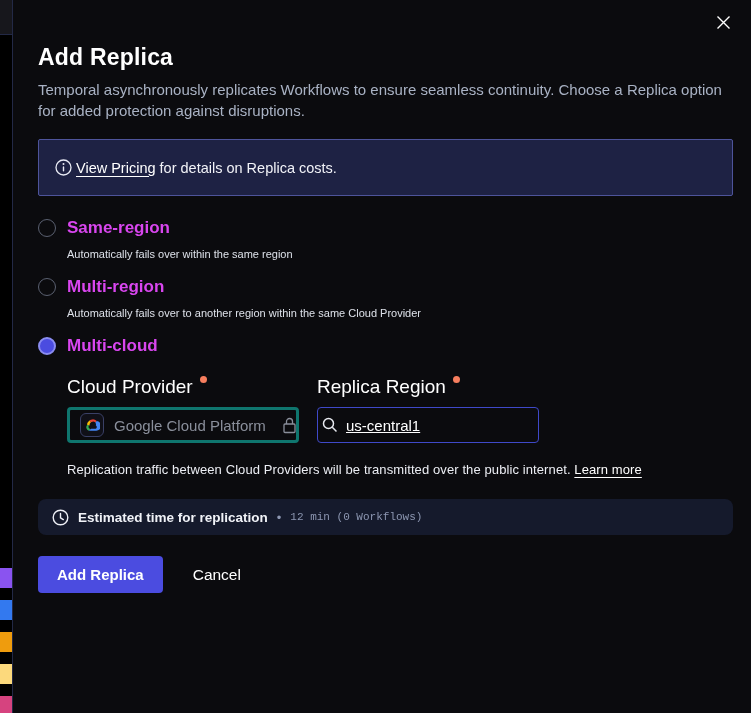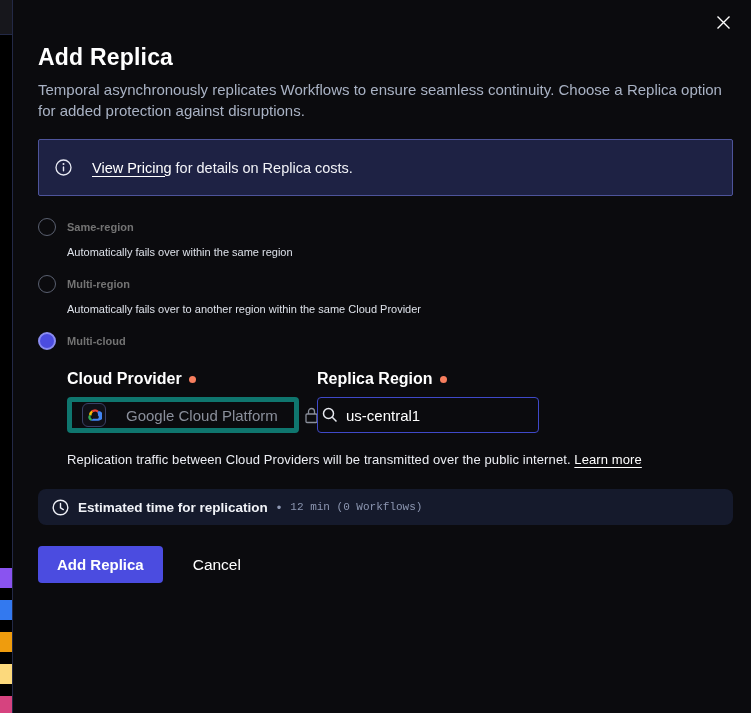--- a/index.html
+++ b/index.html
@@ -45,74 +45,74 @@
     font-size:15px; line-height:21px; color:#a9b2c4;
   }
 
   
   .pricing-banner {
     margin-top:18px; width:695px; height:57px;
     background:#1e2244;
     border:1.5px solid #4e549b;
     border-radius:2px;
     display:flex; align-items:center;
-    padding:0 16px; gap:20px;
+    padding:0 16px; gap:4px;
     font-size:14.5px; color:#f2f3f8;
   }
   .pricing-banner a, .underline-link {
     color:#fff; text-decoration:underline; text-underline-offset:3px; cursor:pointer;
   }
 
   
   .options { margin-top:22px; }
   .option { margin-bottom:17px; }
   .option-head { display:flex; align-items:center; gap:11px; cursor:pointer; }
   .radio {
     width:18px; height:18px; border-radius:50%;
     border:1.5px solid #5a6070; background:transparent;
     flex:0 0 18px;
   }
   .option.selected .radio {
     background:#4b4ce0; border:2px solid #8a8cf0;
   }
-  .option-label { font-size:11px; font-weight:700; color:#737373; }
+  .option-label { font-size:17px; font-weight:700; color:#d946ef; }
   .option-desc {
     margin:10px 0 0 29px;
     font-size:11px; color:#dde1e9;
   }
 
   
   .subform { margin:20px 0 0 29px; }
   .field-labels { display:flex; }
   .field-label {
-    font-size:16px; font-weight:700; color:#fff;
-    display:flex; align-items:center; gap:7px;
+    font-size:19px; font-weight:400; color:#fff;
+    display:flex; align-items:flex-start; gap:7px;
   }
   .field-label.first { width:250px; }
   .req-dot { width:7px; height:7px; border-radius:50%; background:#f77e5e; display:inline-block; }
   .fields-row { display:flex; margin-top:9px; }
   .provider-field {
     width:232px; height:36px;
-    border:5px solid #0f766e; border-radius:4px;
-    display:flex; align-items:center; gap:20px;
+    border:3px solid #0f766e; border-radius:4px;
+    display:flex; align-items:center; gap:10px;
     padding:0 10px; margin-right:18px;
     background:transparent; cursor:default;
   }
   .provider-chip {
     width:24px; height:24px; border:1px solid #3a4066; border-radius:6px;
     background:#101018; display:flex; align-items:center; justify-content:center;
     flex:0 0 24px;
   }
   .provider-name { font-size:15px; color:#8a8f9b; white-space:nowrap; }
   .lock-icon { margin-left:6px; display:flex; }
   .region-field {
     width:222px; height:36px;
     border:1.5px solid #3f49c9; border-radius:4px;
     display:flex; align-items:center; gap:8px;
-    padding:0 4px; background:transparent;
+    padding:0 4px; background:transparent;text-decoration:underline;
   }
   .region-input {
     background:transparent; border:none; outline:none;
     color:#fff; font-size:15px; font-family:"Liberation Sans", sans-serif;
     width:160px;
   }
   .traffic-note {
     margin-top:19px; font-size:13px; color:#eceef4; letter-spacing:.1px;
   }
 

